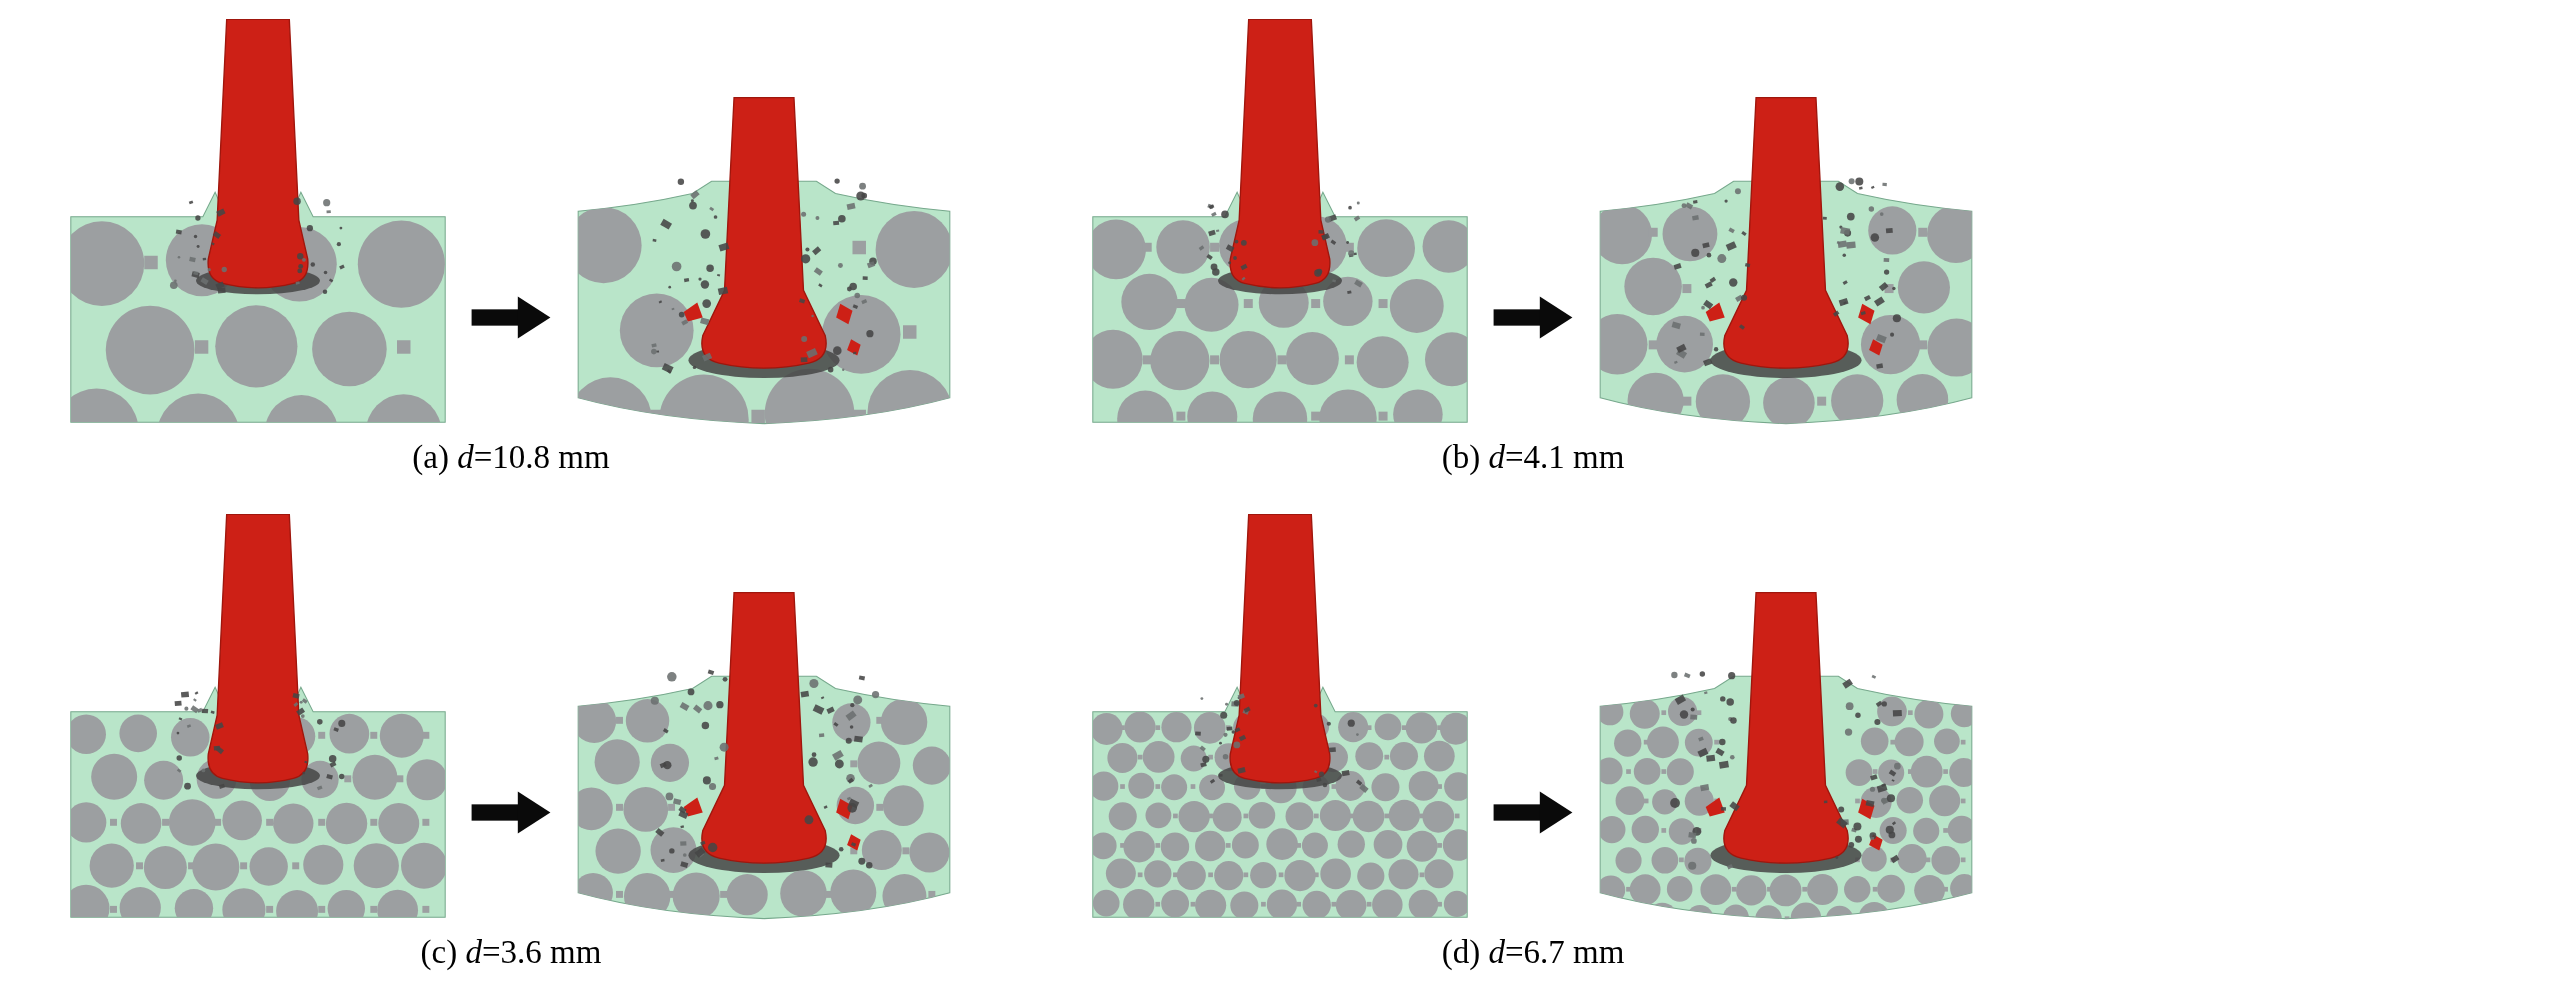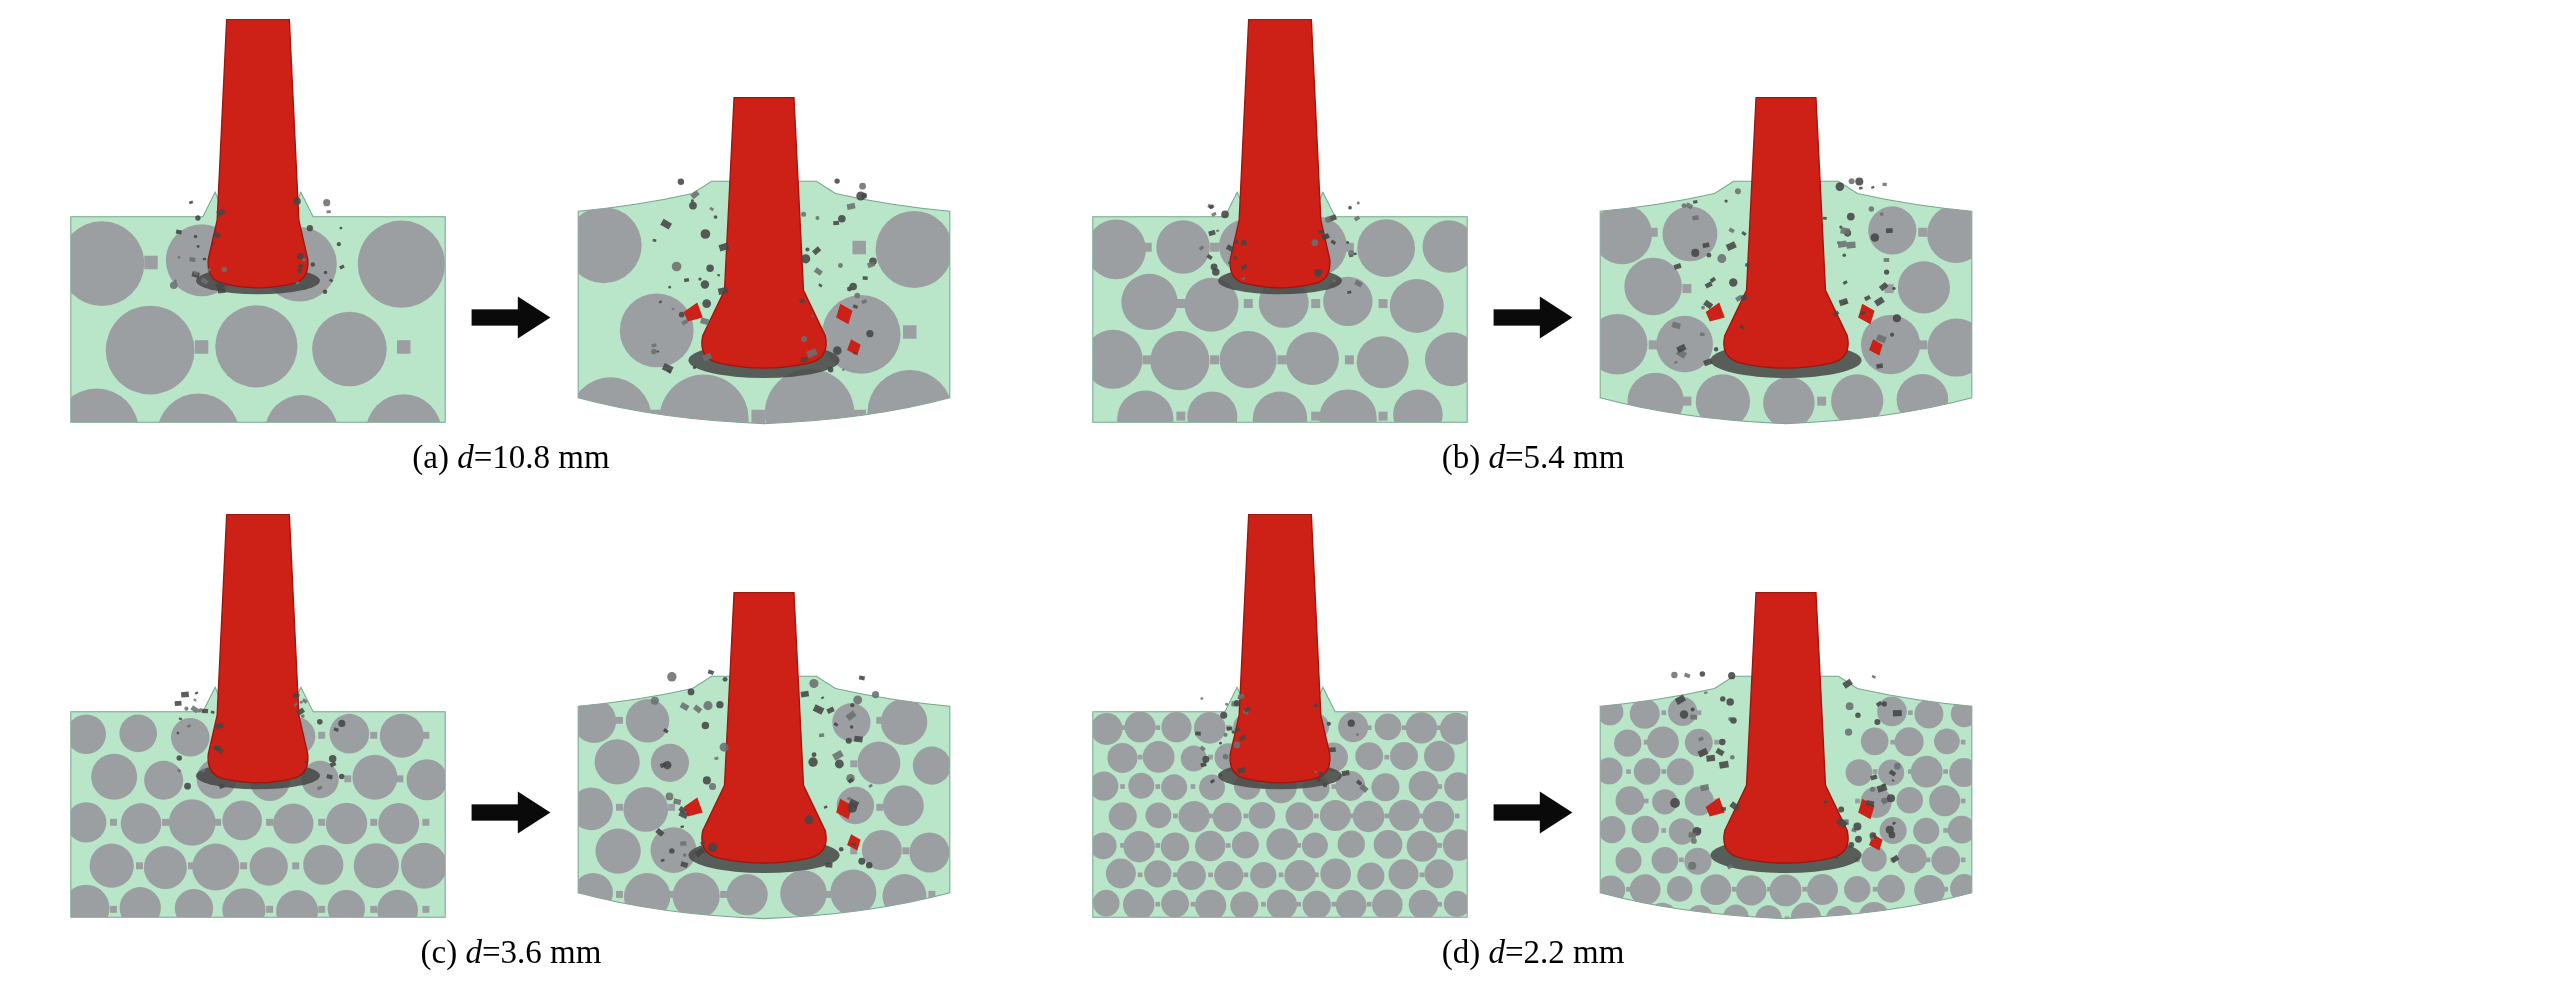--- a/index.html
+++ b/index.html
@@ -376,21 +376,21 @@
             <rect x="415.7" y="410.0" width="13.1" height="9.2" fill="#454545" opacity=".88" transform="rotate(-33 422.2 414.6)"></rect>
             <rect x="365.2" y="306.3" width="13.4" height="9.4" fill="#6b6f70" opacity=".88" transform="rotate(11 371.8 310.9)"></rect>
             <rect x="166.5" y="386.9" width="9.9" height="6.9" fill="#454545" opacity=".88" transform="rotate(-27 171.4 390.3)"></rect>
             <rect x="125.0" y="479.1" width="12.7" height="8.9" fill="#454545" opacity=".88" transform="rotate(-26 131.4 483.6)"></rect>
             <circle cx="425.6" cy="286.2" r="2.7" fill="#6b6f70" opacity=".88"></circle>
             <circle cx="197.0" cy="267.0" r="2.4" fill="#454545" opacity=".88"></circle>
             <rect x="173.6" y="380.1" width="7.8" height="5.5" fill="#454545" opacity=".88" transform="rotate(-34 177.5 382.8)"></rect>
             <circle cx="381.4" cy="238.0" r="4.4" fill="#6b6f70" opacity=".88"></circle>
           </svg></div>
     </div>
-    <div class="caption"><span>(b) </span><i>d</i><span>=5.4 mm</span></div>
+    <div class="caption"><span>(b) </span><i>d</i><span>=4.1 mm</span></div>
   </div>
 
   <div class="panel">
     <div class="pair">
       <div class="sim"><svg viewBox="0 0 570 600" width="388" height="409" xmlns="http://www.w3.org/2000/svg">
             <defs>
               <clipPath id="cp51">
                 <path d="M10 290 L204 290 L222 254 L238 290 L332 290 L348 254 L366 290 L560 290 L560 592 L10 592 Z"></path>
               </clipPath>
             </defs>
@@ -965,17 +965,17 @@
             <rect x="168.1" y="354.1" width="12.5" height="8.7" fill="#454545" opacity=".88" transform="rotate(-7 174.3 358.5)"></rect>
             <circle cx="376.9" cy="320.0" r="5.4" fill="#6b6f70" opacity=".88"></circle>
             <circle cx="389.9" cy="458.6" r="5.9" fill="#454545" opacity=".88"></circle>
             <circle cx="203.0" cy="275.9" r="5.5" fill="#454545" opacity=".88"></circle>
             <circle cx="121.0" cy="236.1" r="4.7" fill="#6b6f70" opacity=".88"></circle>
             <rect x="440.4" y="389.8" width="3.8" height="2.6" fill="#454545" opacity=".88" transform="rotate(23 442.3 391.1)"></rect>
             <circle cx="162.1" cy="234.6" r="4.0" fill="#454545" opacity=".88"></circle>
             <rect x="135.8" y="233.9" width="8.3" height="5.8" fill="#6b6f70" opacity=".88" transform="rotate(21 140.0 236.7)"></rect>
           </svg></div>
     </div>
-    <div class="caption"><span>(d) </span><i>d</i><span>=2.2 mm</span></div>
+    <div class="caption"><span>(d) </span><i>d</i><span>=6.7 mm</span></div>
   </div>
 
 </div>
 
 
 </body></html>

